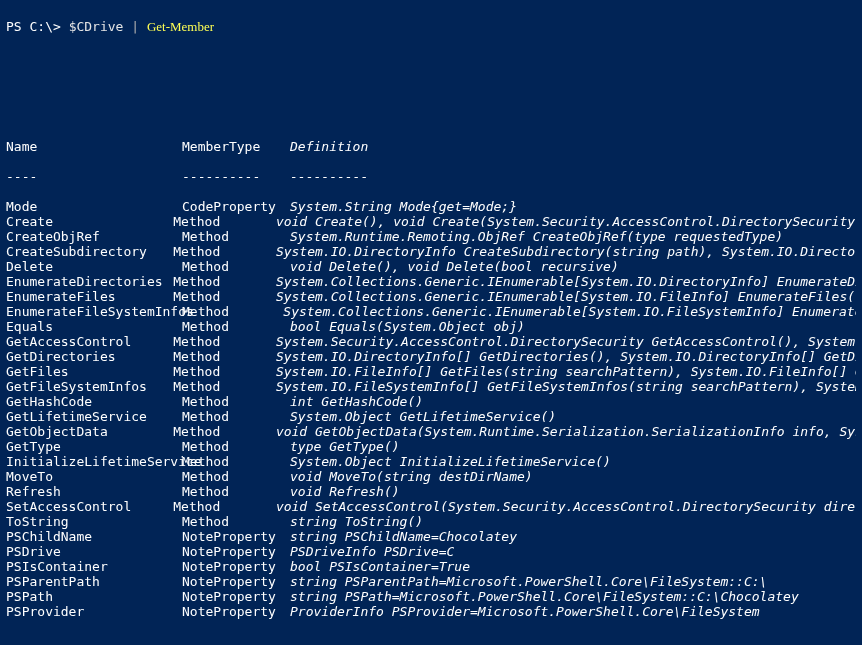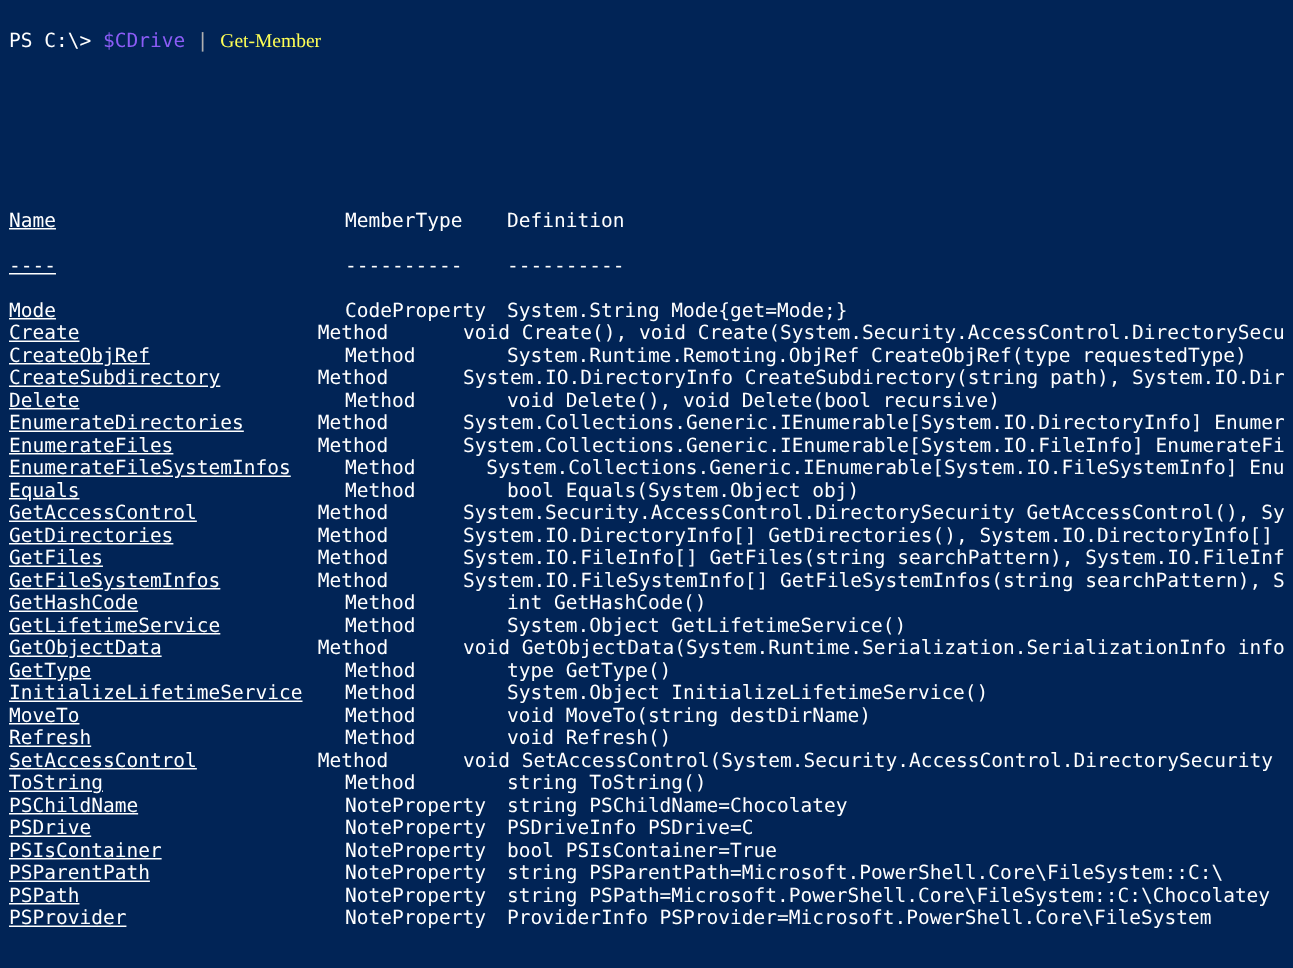--- a/index.html
+++ b/index.html
@@ -12,27 +12,27 @@
     font-size: 13px;
     line-height: 15px;
     color: #ffffff;
     overflow: hidden;
   }
   .terminal {
     padding: 4px 6px;
     white-space: pre;
   }
   .prompt { color: #ffffff; }
-  .variable { color: #8b5cf6; }
+  .variable { color: #e5e5e5; }
   .pipe { color: #b0b0b0; }
   .cmdlet { color: #ffff55; font-family: Liberation Serif, serif; }
   .row { display: flex; }
-  .col-name { display: inline-block; width: 176px; text-decoration: underline; }
-  .col-type { display: inline-block; width: 108px; margin-left: 48px; }
-  .col-def { display: inline-block; white-space: pre; overflow: hidden; }
+  .col-name { display: inline-block; width: 176px; }
+  .col-type { display: inline-block; width: 108px; }
+  .col-def { display: inline-block; white-space: pre; overflow: hidden; font-style: italic; }
   .hdr { color: #ffffff; }
 </style>
 </head>
 <body>
 
 <div class="terminal">
 <div><span class="prompt">PS C:\&gt; </span><span class="variable">$CDrive</span><span class="pipe"> | </span><span class="cmdlet">Get-Member</span></div>
 <div>&nbsp;</div>
 <div>&nbsp;</div>
 <div>&nbsp;</div>

